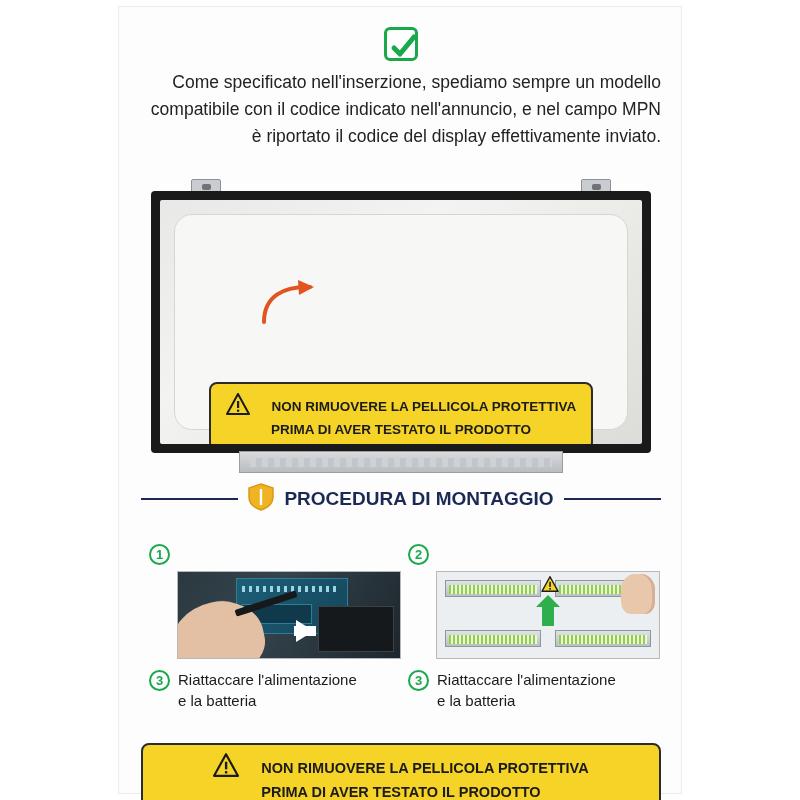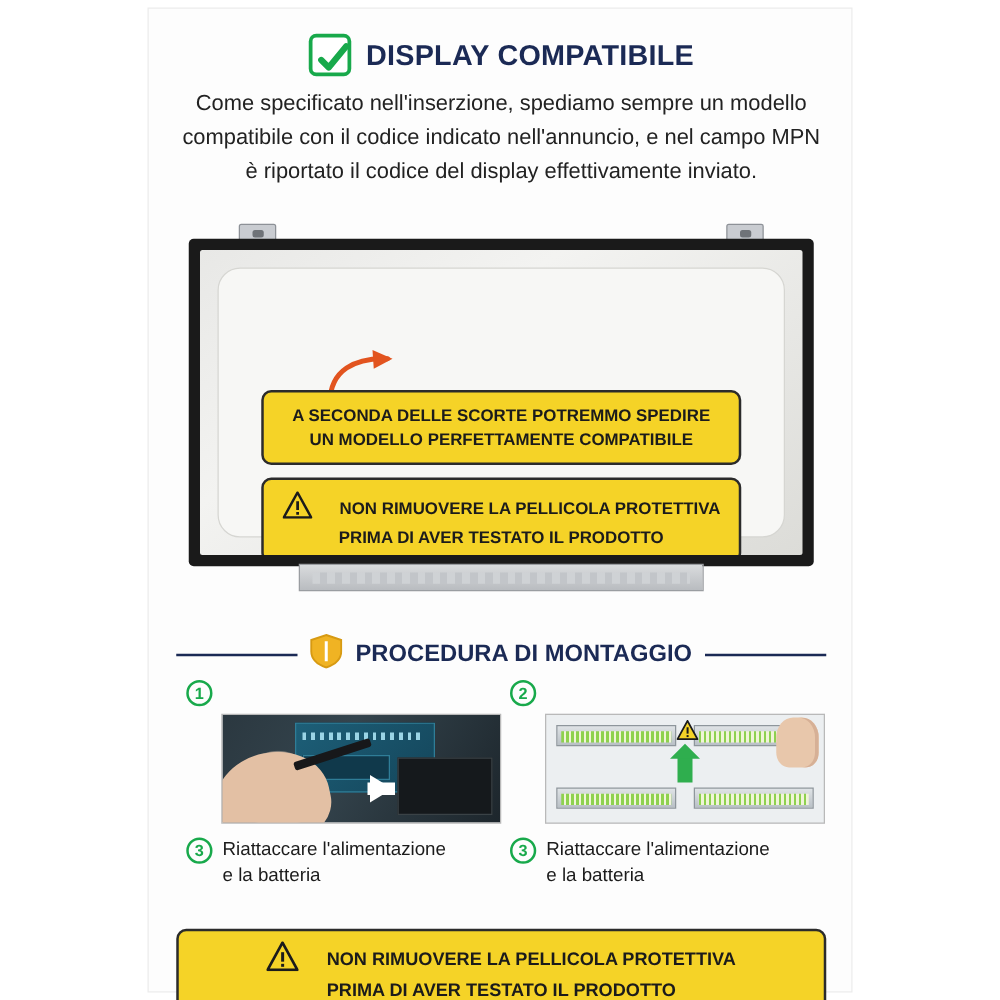--- a/index.html
+++ b/index.html
@@ -57,21 +57,21 @@
     font-weight: bold;
     color: #1b2a55;
     letter-spacing: .2px;
   }
 
   .intro {
     position: absolute;
     left: 22px;
     top: 62px;
     width: 520px;
-    text-align: center;
+    text-align: right;
     font-size: 17.5px;
     line-height: 27px;
     color: #222222;
   }
 
   
   .panel-wrap {
     position: absolute;
     left: 32px;
     top: 172px;
@@ -168,21 +168,21 @@
   .yellow-box-2 { top: 182px; width: 384px; }
   .yb-row { display: flex; align-items: center; justify-content: center; gap: 22px; }
   .yb-text { display: block; }
 
   .warn-tri { flex: 0 0 auto; }
 
   
   .proc-header {
     position: absolute;
     left: 22px;
-    top: 500px;
+    top: 476px;
     width: 520px;
     display: flex;
     align-items: center;
     gap: 10px;
   }
   .rule {
     flex: 1 1 auto;
     height: 2px;
     background: #1b2a55;
   }
@@ -347,44 +347,39 @@
 
 <div class="page">
   <div class="frame">
 
     <div class="header">
       <span class="check-box">
         <svg width="28" height="28" viewBox="0 0 28 28">
           <path d="M4 15 L10 21 L24 4" stroke="#18a94b" stroke-width="5" fill="none" stroke-linecap="round" stroke-linejoin="round"></path>
         </svg>
       </span>
-      <span class="header-title">DISPLAY COMPATIBILE</span>
     </div>
 
     <div class="intro">Come specificato nell'inserzione, spediamo sempre un modello compatibile con il codice indicato nell'annuncio, e nel campo MPN è riportato il codice del display effettivamente inviato.</div>
 
     <div class="panel-wrap">
       <div class="ear ear-left"></div>
       <div class="ear ear-right"></div>
 
       <div class="panel-outer">
         <div class="panel-inner">
           <div class="panel-screen"></div>
 
           <span class="arrow-curve">
             <svg width="62" height="48" viewBox="0 0 62 48">
               <path d="M6 44 C6 18, 26 8, 52 9" stroke="#e2541f" stroke-width="4" fill="none" stroke-linecap="round"></path>
               <path d="M40 2 L56 9 L41 17 Z" fill="#e2541f"></path>
             </svg>
           </span>
 
-          <div class="yellow-box yellow-box-1">
-            <span class="yb-text">A SECONDA DELLE SCORTE POTREMMO SPEDIRE</span>
-            <span class="yb-text">UN MODELLO PERFETTAMENTE COMPATIBILE</span>
-          </div>
 
           <div class="yellow-box yellow-box-2">
             <div class="yb-row">
               <span class="warn-tri">
                 <svg width="24" height="22" viewBox="0 0 24 22">
                   <path d="M12 1 L23 21 L1 21 Z" fill="#f5d327" stroke="#1b1b1b" stroke-width="2" stroke-linejoin="round"></path>
                   <rect x="11" y="8" width="2.2" height="7" fill="#1b1b1b"></rect>
                   <rect x="11" y="16.6" width="2.2" height="2.2" fill="#1b1b1b"></rect>
                 </svg>
               </span>

